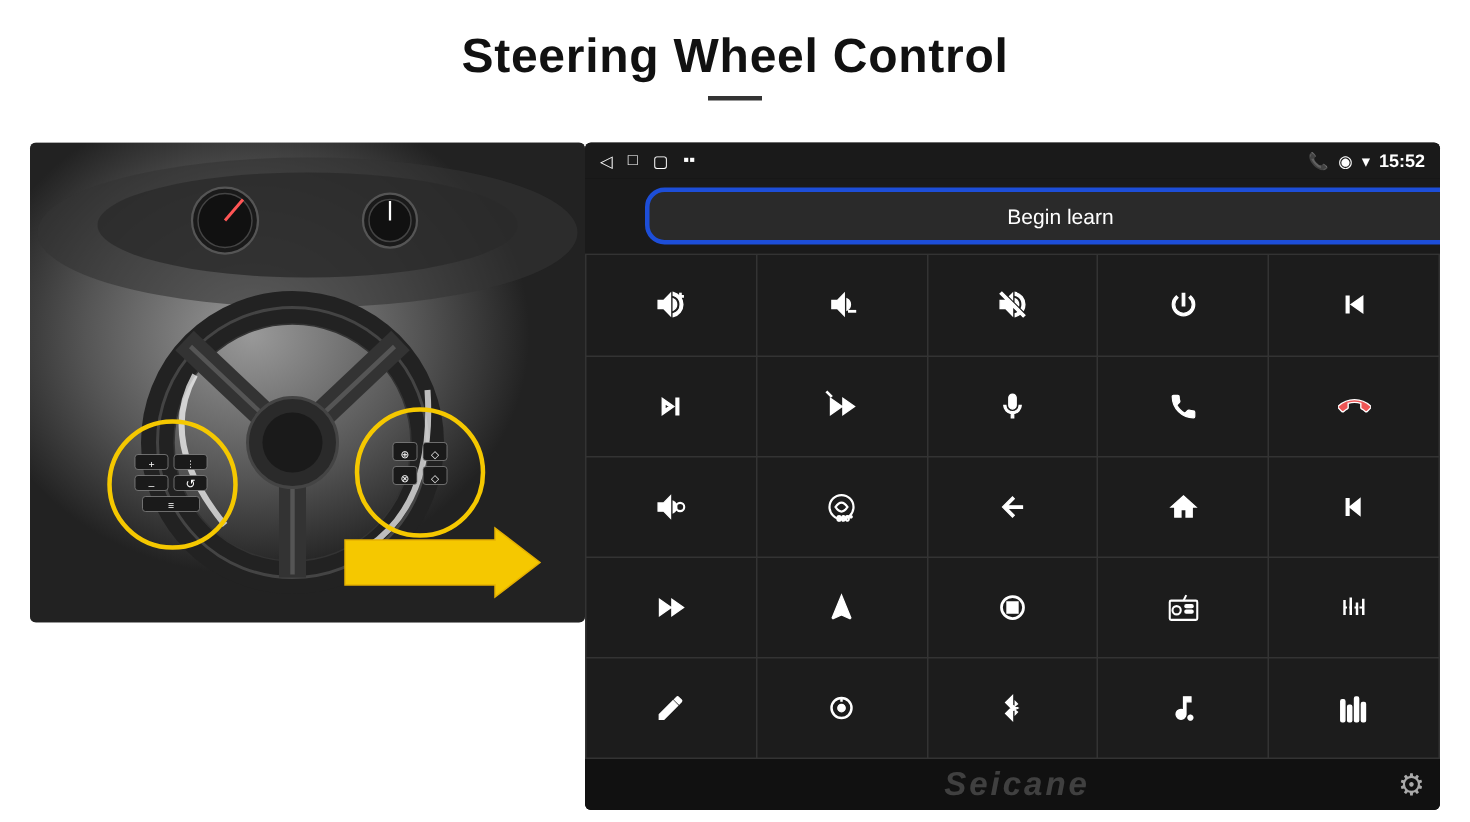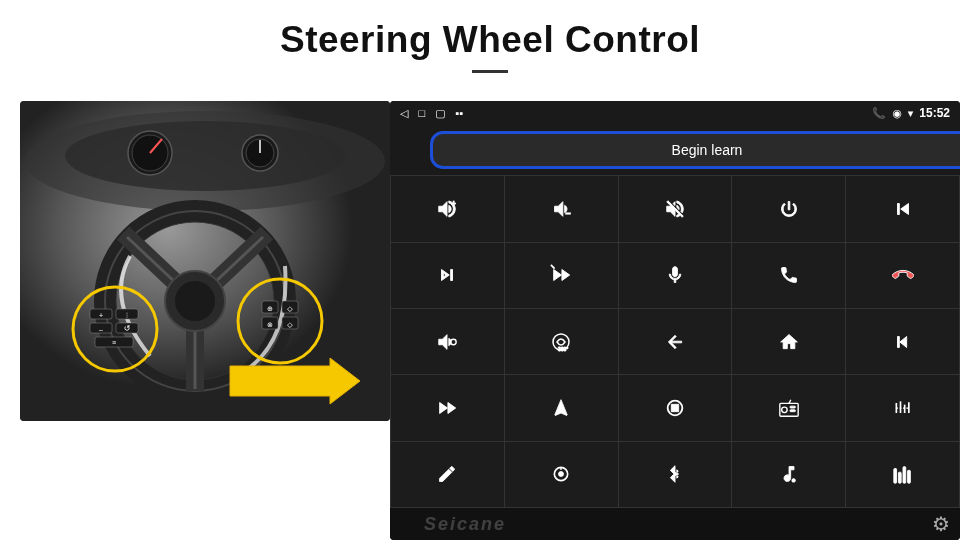--- a/index.html
+++ b/index.html
@@ -20,21 +20,21 @@
       background: #fff;
     }
 
     .header-section {
       width: 100%;
       text-align: center;
       padding: 18px 60px 8px;
     }
 
     .main-title {
-      font-size: 37px;
+      font-size: 32px;
       font-weight: 900;
       color: #111;
       letter-spacing: 0.5px;
       line-height: 1.2;
     }
 
     .title-divider {
       width: 36px;
       height: 3px;
       background: #333;
@@ -162,27 +162,27 @@
       background: #111;
       text-align: center;
       padding: 4px 0;
       display: flex;
       align-items: center;
       justify-content: space-between;
       padding: 4px 10px;
     }
 
     .watermark-text {
-      font-size: 18px;
+      font-size: 22px;
       color: rgba(255,255,255,0.2);
       font-style: italic;
       font-weight: bold;
       letter-spacing: 2px;
       flex: 1;
-      text-align: left;
+      text-align: center;
     }
 
     .gear-icon-wrap {
       color: #aaa;
       font-size: 20px;
     }
   </style>
 </head>
 <body>
 

